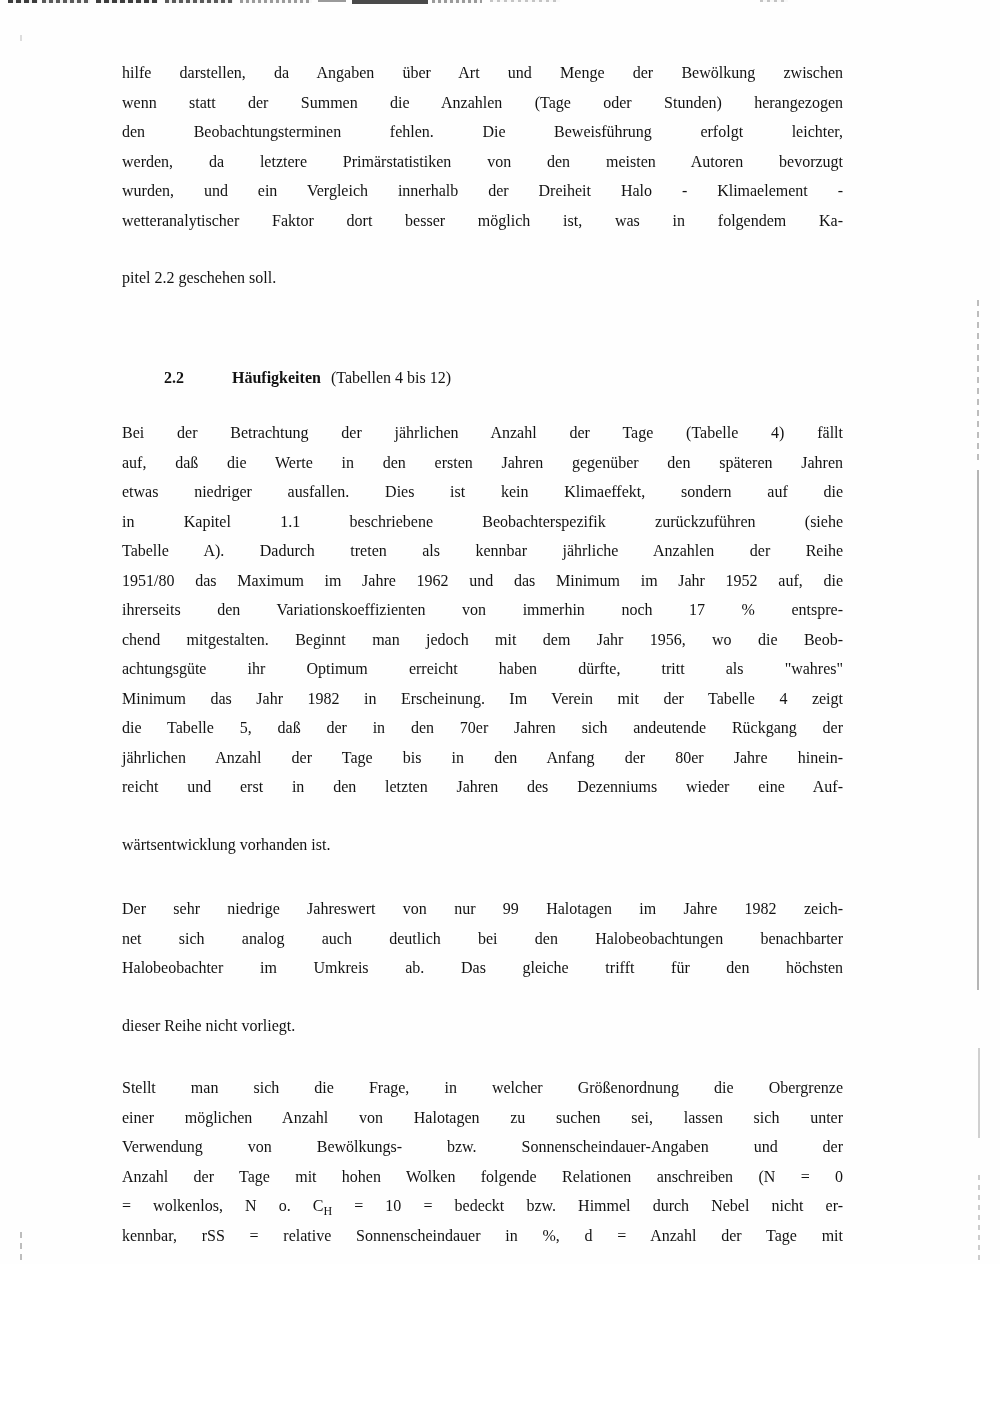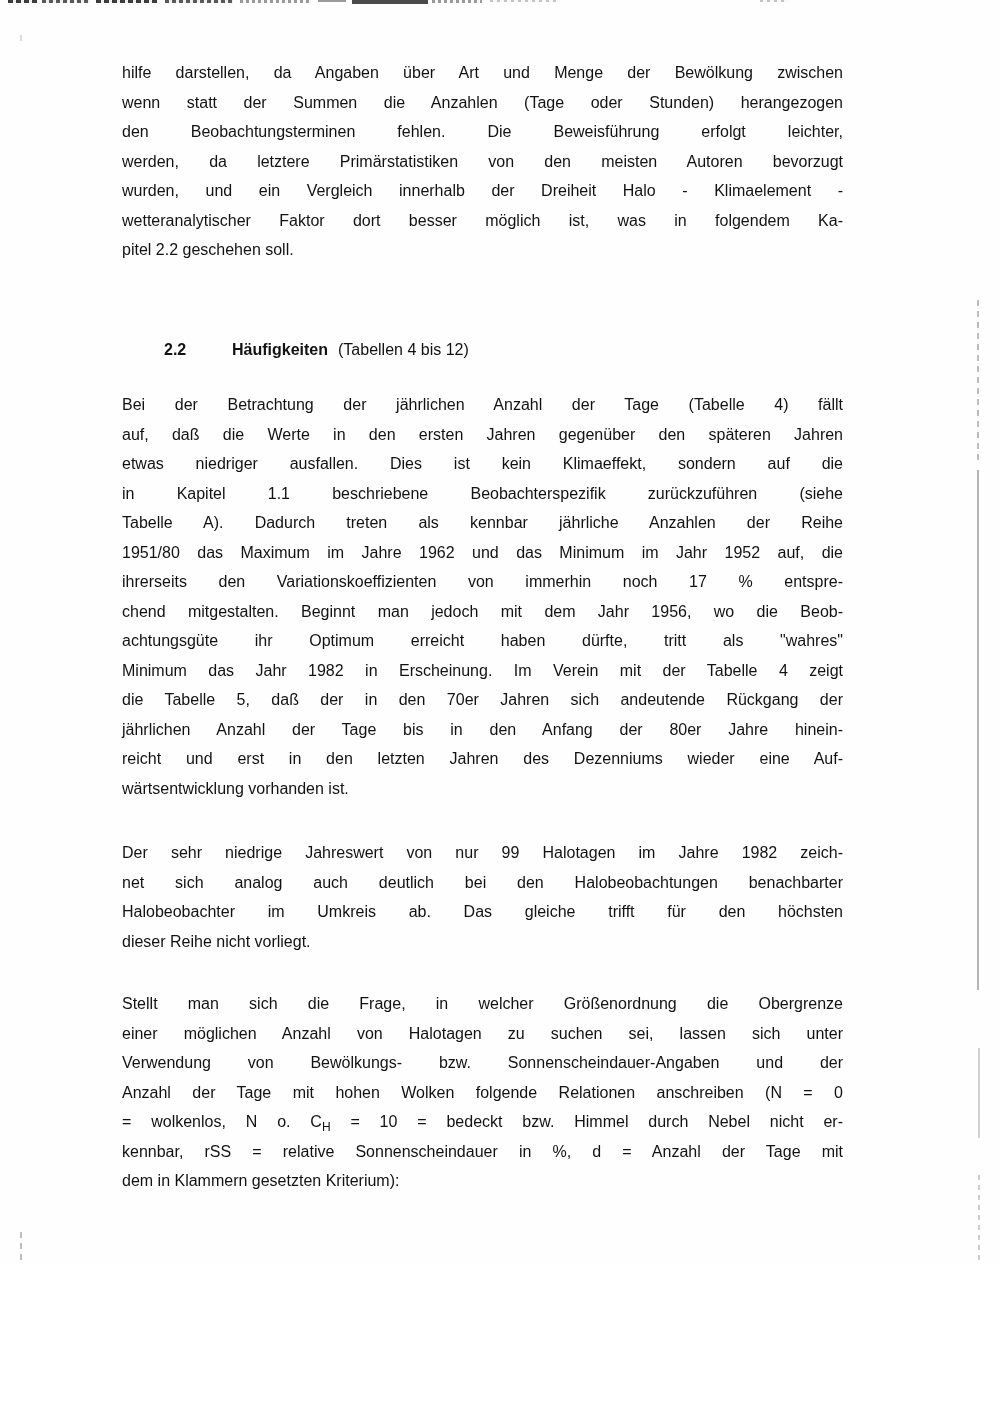--- a/index.html
+++ b/index.html
@@ -2,21 +2,21 @@
 <html><head>
 <meta charset="utf-8">
 <style>
   html, body { margin: 0; padding: 0; background: #ffffff; }
   .page {
     position: relative;
     width: 1000px;
     height: 1264px;
     background: #fefefe;
     overflow: hidden;
-    font-family: Liberation Sans, sans-serif;
+    font-family: Liberation Serif, serif;
     color: #121212;
   }
 
   
   .text-body {
     position: absolute;
     left: 122px;
     top: 58px;
     width: 721px;
     font-size: 16px;
@@ -28,20 +28,21 @@
   .block-2 { margin-bottom: 35px; }
   .block-3 { margin-bottom: 33px; }
 
   .line {
     text-align: justify;
     text-align-last: justify;
   }
   .line.last {
     text-align: center;
     text-align-last: left;
+    margin-top: 28px;
   }
   sub {
     font-size: 12px;
     vertical-align: -4px;
     line-height: 0;
   }
 
   .heading { white-space: nowrap; margin-left: 42px; }
   .h-num  { display: inline-block; width: 68px; font-weight: bold; }
   .h-title{ font-weight: bold; }

